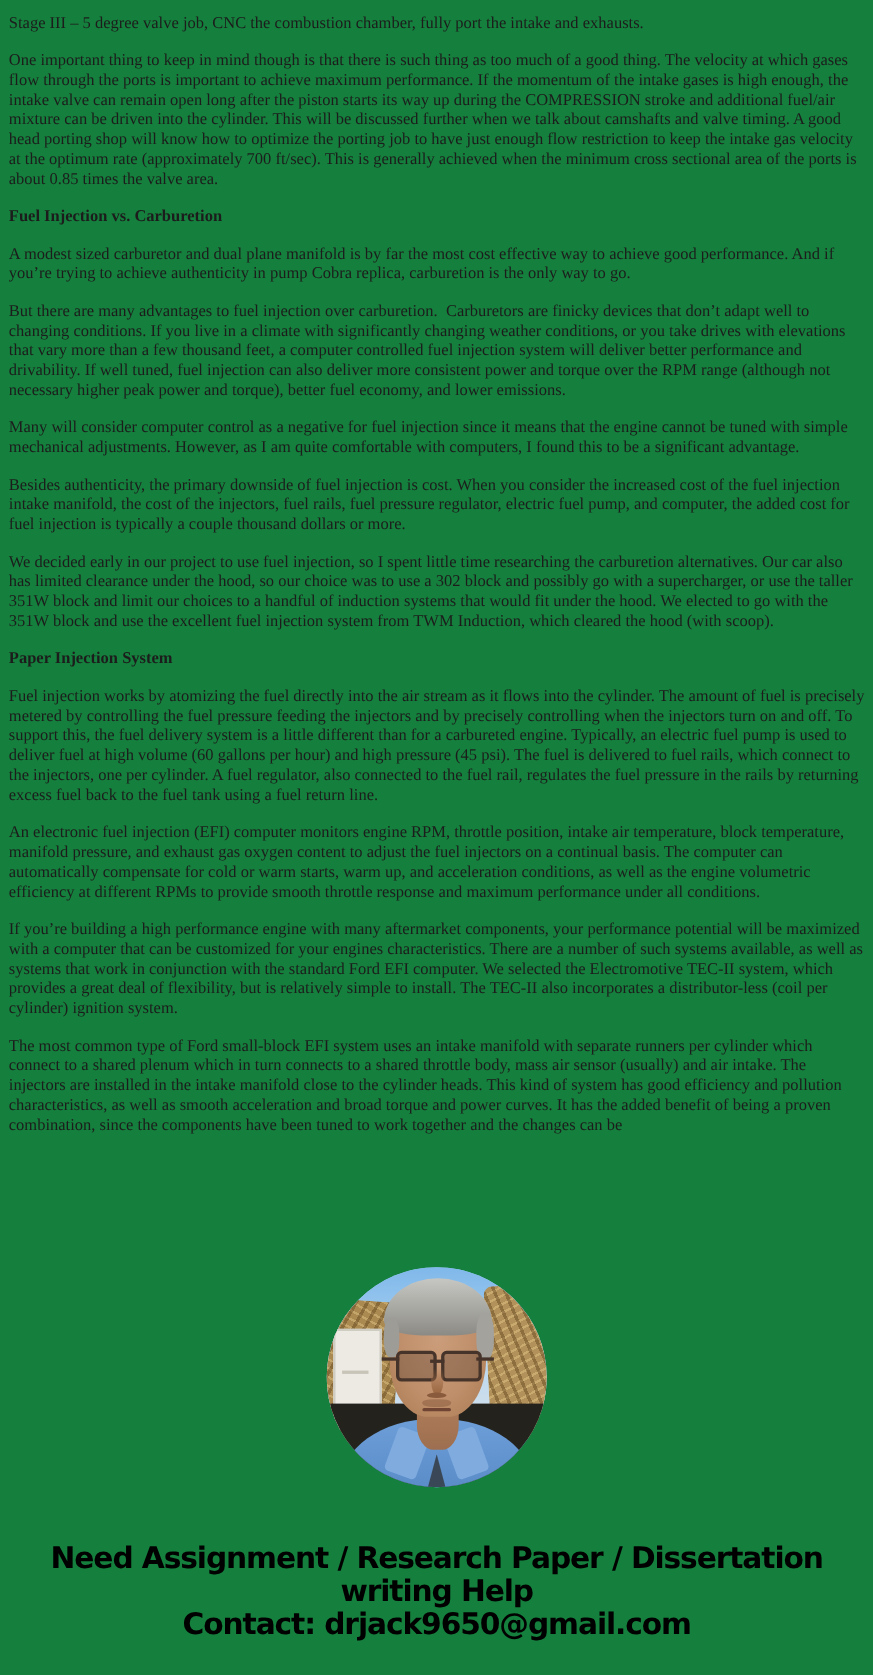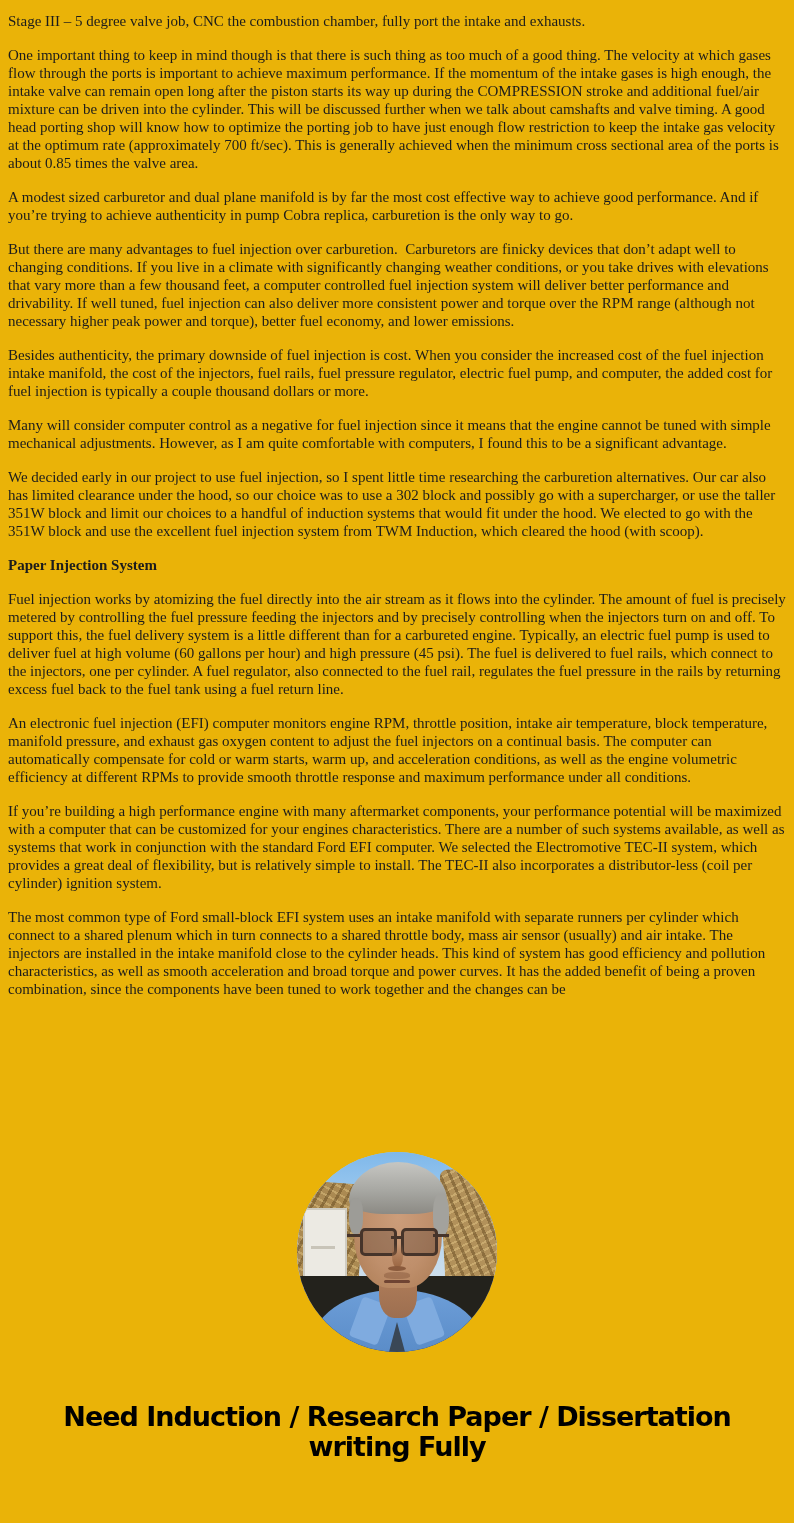--- a/index.html
+++ b/index.html
@@ -1,20 +1,20 @@
 <!DOCTYPE html>
 <html><head>
 <meta charset="utf-8">
 <style>
   html, body { margin: 0; padding: 0; background: #ffffff; }
   #page {
     position: relative;
     width: 794px;
     height: 1523px;
-    background: #eab308;
+    background: #15803d;
     overflow: hidden;
     font-family: "Liberation Serif", serif;
     color: #1c1c1c;
   }
   
   #text-region {
     position: absolute;
     left: 8px;
     top: 12px;
     width: 778px;
@@ -172,24 +172,25 @@
   }
 </style>
 </head>
 <body>
 
 <div id="page">
 
   <div id="text-region">
     <p>Stage III – 5 degree valve job, CNC the combustion chamber, fully port the intake and exhausts.</p>
     <p>One important thing to keep in mind though is that there is such thing as too much of a good thing. The velocity at which gases flow through the ports is important to achieve maximum performance. If the momentum of the intake gases is high enough, the intake valve can remain open long after the piston starts its way up during the COMPRESSION stroke and additional fuel/air mixture can be driven into the cylinder. This will be discussed further when we talk about camshafts and valve timing. A good head porting shop will know how to optimize the porting job to have just enough flow restriction to keep the intake gas velocity at the optimum rate (approximately 700 ft/sec). This is generally achieved when the minimum cross sectional area of the ports is about 0.85 times the valve area.</p>
+    <h3>Fuel Injection vs. Carburetion</h3>
     <p>A modest sized carburetor and dual plane manifold is by far the most cost effective way to achieve good performance. And if you’re trying to achieve authenticity in pump Cobra replica, carburetion is the only way to go.</p>
     <p>But there are many advantages to fuel injection over carburetion.  Carburetors are finicky devices that don’t adapt well to changing conditions. If you live in a climate with significantly changing weather conditions, or you take drives with elevations that vary more than a few thousand feet, a computer controlled fuel injection system will deliver better performance and drivability. If well tuned, fuel injection can also deliver more consistent power and torque over the RPM range (although not necessary higher peak power and torque), better fuel economy, and lower emissions.</p>
+    <p>Many will consider computer control as a negative for fuel injection since it means that the engine cannot be tuned with simple mechanical adjustments. However, as I am quite comfortable with computers, I found this to be a significant advantage.</p>
     <p>Besides authenticity, the primary downside of fuel injection is cost. When you consider the increased cost of the fuel injection intake manifold, the cost of the injectors, fuel rails, fuel pressure regulator, electric fuel pump, and computer, the added cost for fuel injection is typically a couple thousand dollars or more.</p>
-    <p>Many will consider computer control as a negative for fuel injection since it means that the engine cannot be tuned with simple mechanical adjustments. However, as I am quite comfortable with computers, I found this to be a significant advantage.</p>
     <p>We decided early in our project to use fuel injection, so I spent little time researching the carburetion alternatives. Our car also has limited clearance under the hood, so our choice was to use a 302 block and possibly go with a supercharger, or use the taller 351W block and limit our choices to a handful of induction systems that would fit under the hood. We elected to go with the 351W block and use the excellent fuel injection system from TWM Induction, which cleared the hood (with scoop).</p>
     <h3>Paper Injection System</h3>
     <p>Fuel injection works by atomizing the fuel directly into the air stream as it flows into the cylinder. The amount of fuel is precisely metered by controlling the fuel pressure feeding the injectors and by precisely controlling when the injectors turn on and off. To support this, the fuel delivery system is a little different than for a carbureted engine. Typically, an electric fuel pump is used to deliver fuel at high volume (60 gallons per hour) and high pressure (45 psi). The fuel is delivered to fuel rails, which connect to the injectors, one per cylinder. A fuel regulator, also connected to the fuel rail, regulates the fuel pressure in the rails by returning excess fuel back to the fuel tank using a fuel return line.</p>
     <p>An electronic fuel injection (EFI) computer monitors engine RPM, throttle position, intake air temperature, block temperature, manifold pressure, and exhaust gas oxygen content to adjust the fuel injectors on a continual basis. The computer can automatically compensate for cold or warm starts, warm up, and acceleration conditions, as well as the engine volumetric efficiency at different RPMs to provide smooth throttle response and maximum performance under all conditions.</p>
     <p>If you’re building a high performance engine with many aftermarket components, your performance potential will be maximized with a computer that can be customized for your engines characteristics. There are a number of such systems available, as well as systems that work in conjunction with the standard Ford EFI computer. We selected the Electromotive TEC-II system, which provides a great deal of flexibility, but is relatively simple to install. The TEC-II also incorporates a distributor-less (coil per cylinder) ignition system.</p>
     <p>The most common type of Ford small-block EFI system uses an intake manifold with separate runners per cylinder which connect to a shared plenum which in turn connects to a shared throttle body, mass air sensor (usually) and air intake. The injectors are installed in the intake manifold close to the cylinder heads. This kind of system has good efficiency and pollution characteristics, as well as smooth acceleration and broad torque and power curves. It has the added benefit of being a proven combination, since the components have been tuned to work together and the changes can be</p>
   </div>
 
   <div id="avatar" title="Circular portrait photo of an elderly man with gray hair and dark-rimmed glasses, wearing a light blue collared shirt, in front of gold patterned curtains, a window and blue sky">
     <div class="av-sky"></div>
@@ -212,17 +213,18 @@
     <div class="av-bridge"></div>
     <div class="av-arm-left"></div>
     <div class="av-arm-right"></div>
     <div class="av-nose"></div>
     <div class="av-nose-shadow"></div>
     <div class="av-mustache-shadow"></div>
     <div class="av-mouth"></div>
   </div>
 
   <div id="footer-cta">
-    <div>Need Induction / Research Paper / Dissertation</div>
-    <div>writing Fully</div>
+    <div>Need Assignment / Research Paper / Dissertation</div>
+    <div>writing Help</div>
+    <div>Contact: drjack9650@gmail.com</div>
   </div>
 
 </div>
 
 </body></html>

